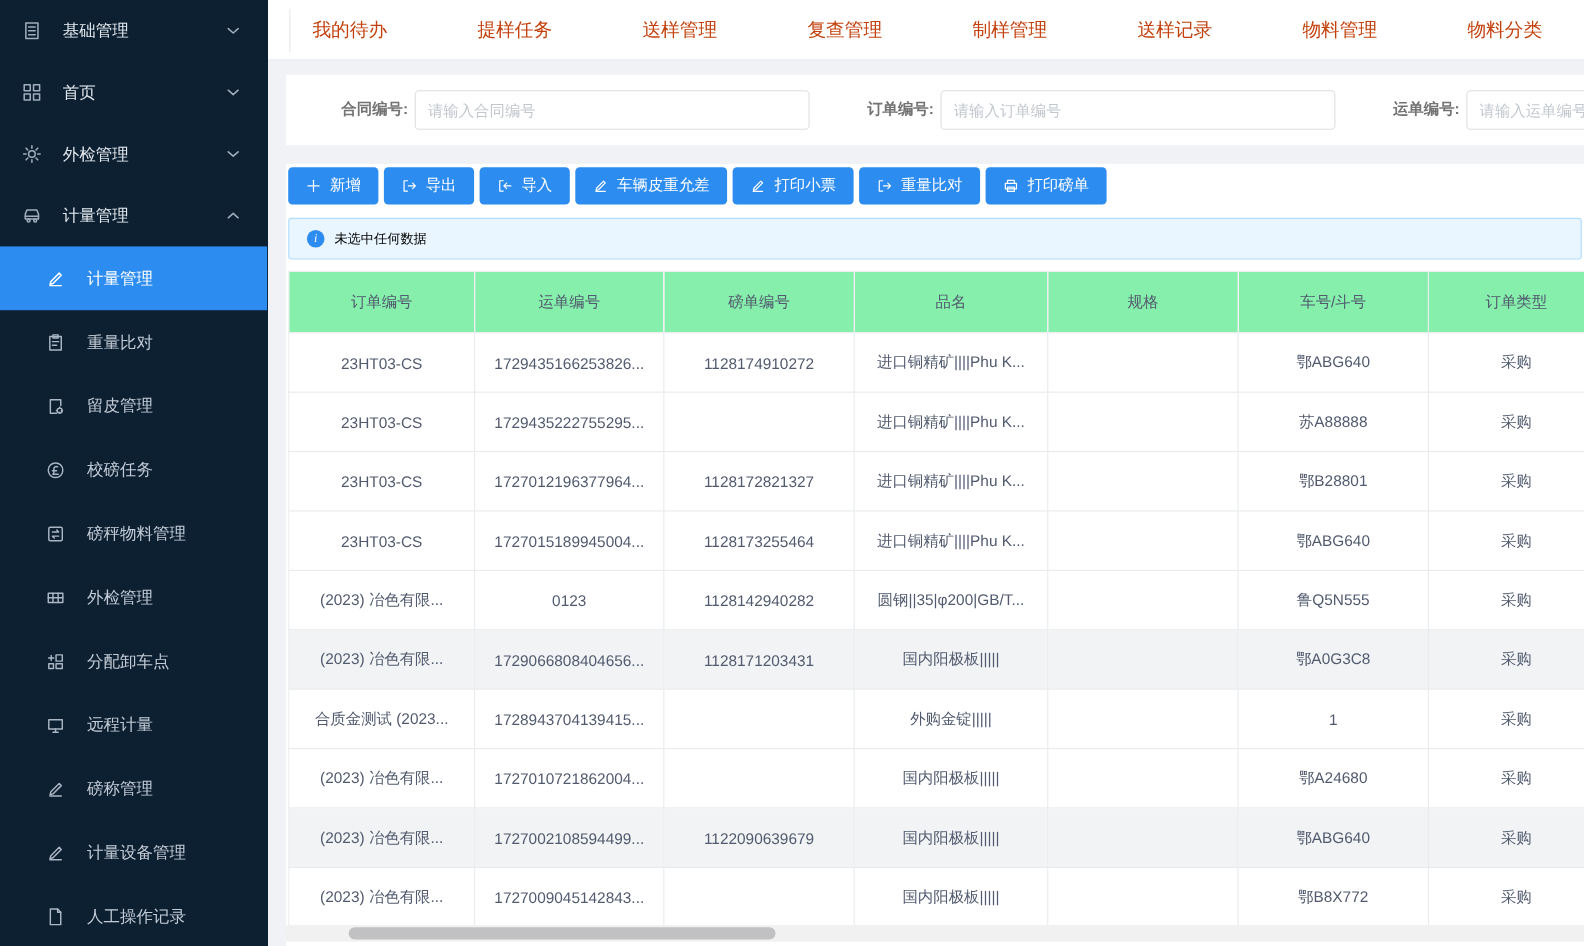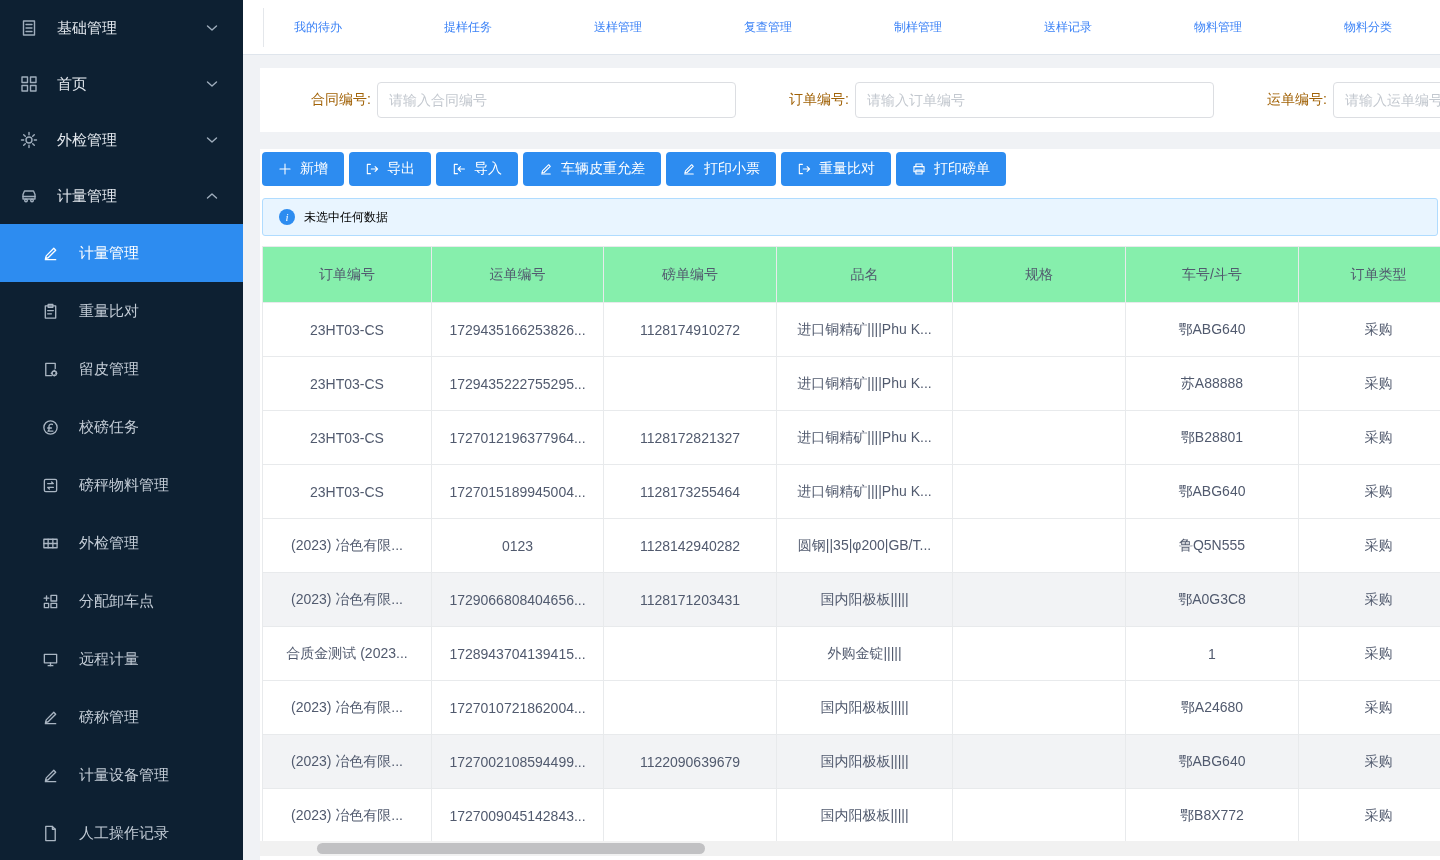--- a/index.html
+++ b/index.html
@@ -23,31 +23,31 @@
   .sub-item.active .ic { color:#ffffff; }
   .ic svg { width:100%; height:100%; display:block; }
 
   
   .main { margin-left:243px; height:860px; display:flex; flex-direction:column; }
 
   .navbar { height:55px; background:#ffffff; border-bottom:1px solid #dfe5ec;
     display:flex; align-items:center; position:relative; flex:0 0 55px; }
   .nav-divider { position:absolute; left:20px; top:8px; width:1px; height:39px;
     background:#e4e7eb; }
-  .nav-tab { width:150px; text-align:center; font-size:12px; color:#3b82f6;
+  .nav-tab { width:150px; text-align:center; font-size:17px; color:#c2410c;
     cursor:pointer; }
 
   .page { flex:1; background:#f0f2f5; padding:13px 0 0 17px; overflow:hidden;
     display:flex; flex-direction:column; }
 
   .filter-panel { background:#ffffff; height:64px; flex:0 0 64px;
     display:flex; align-items:center; padding-left:35px; }
   .filter-group { display:flex; align-items:center; margin-right:37px; }
   .filter-label { width:76px; text-align:right; margin-right:6px;
-    font-size:14px; color:#a16207; font-weight:normal; white-space:nowrap; }
+    font-size:14px; color:#737373; font-weight:bold; white-space:nowrap; }
   .filter-input { width:359px; height:36px; border:1px solid #dcdee2;
     border-radius:4px; padding:0 11px; font-size:14px; color:#515a6e;
     outline:none; background:#fff; }
   .filter-input::placeholder { color:#c3c8cf; }
 
   .table-panel { background:#ffffff; margin-top:17px; flex:1;
     padding:3px 0 0 2px; position:relative; overflow:hidden; }
   .toolbar { display:flex; margin-bottom:12px; }
   .btn { height:34px; background:#2d8cf0; color:#ffffff; border:none;
     border-radius:4px; font-size:14px; padding:0 16px; margin-right:5px;

